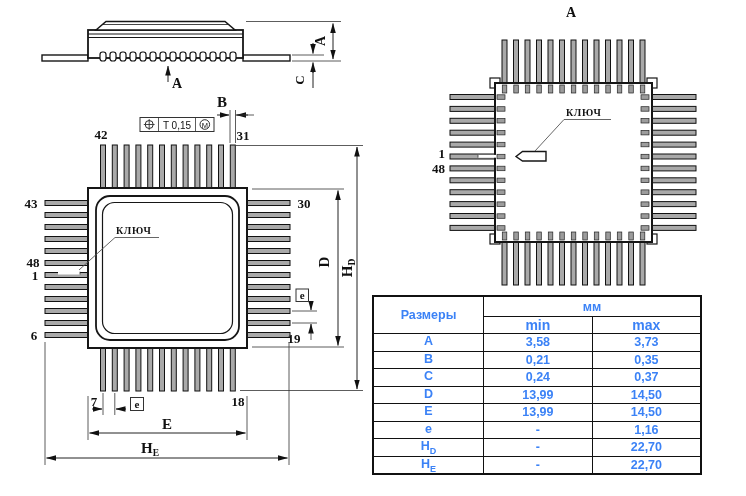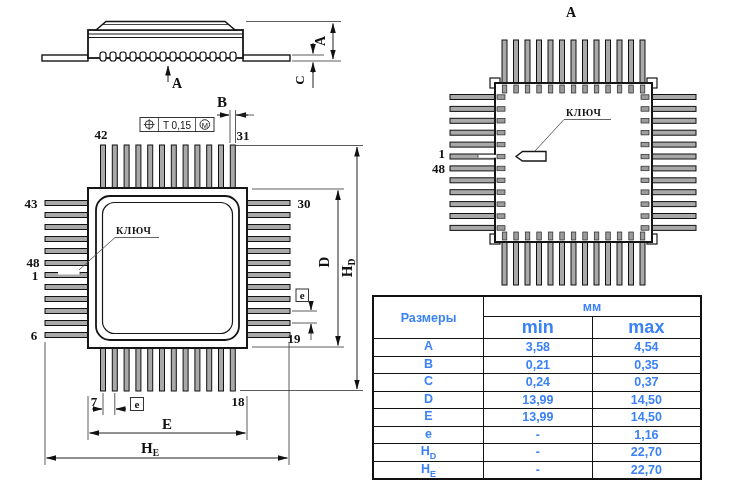--- a/index.html
+++ b/index.html
@@ -25,21 +25,21 @@
   .eboxlbl{font-weight:bold;font-size:11px;}
 
   
   #dims-table{position:absolute;left:372px;top:295px;width:330px;
     border-collapse:collapse;table-layout:fixed;
     font-family:"Liberation Sans","DejaVu Sans",sans-serif;
     font-size:12.5px;font-weight:bold;color:#3b82f6;background:#fff;}
   #dims-table th,#dims-table td{border:1.6px solid #111;text-align:center;padding:0;
     overflow:hidden;white-space:nowrap;}
   #dims-table .hrow1 th{height:19px;}
-  #dims-table .hrow2 th{height:12px;font-size:18px;text-align:center;}
+  #dims-table .hrow2 th{height:12px;font-size:14px;text-align:center;}
   #dims-table td{height:14.5px;}
   #dims-table{border:2.5px solid #111;}
   #dims-table sub{font-size:9px;}
 </style>
 </head>
 <body>
 
 <div id="canvas">
 
 <svg width="746" height="496" viewBox="0 0 746 496">
@@ -372,21 +372,21 @@
     <th rowspan="2" style="width:109px">Размеры</th>
     <th colspan="2">мм</th>
   </tr>
   <tr class="hrow2">
     <th style="width:110px">min</th>
     <th style="width:110px">max</th>
   </tr>
   <tr>
           <td><span>A</span><sub></sub></td>
           <td>3,58</td>
-          <td>4,54</td>
+          <td>3,73</td>
         </tr>
   <tr>
           <td><span>B</span><sub></sub></td>
           <td>0,21</td>
           <td>0,35</td>
         </tr>
   <tr>
           <td><span>C</span><sub></sub></td>
           <td>0,24</td>
           <td>0,37</td>

